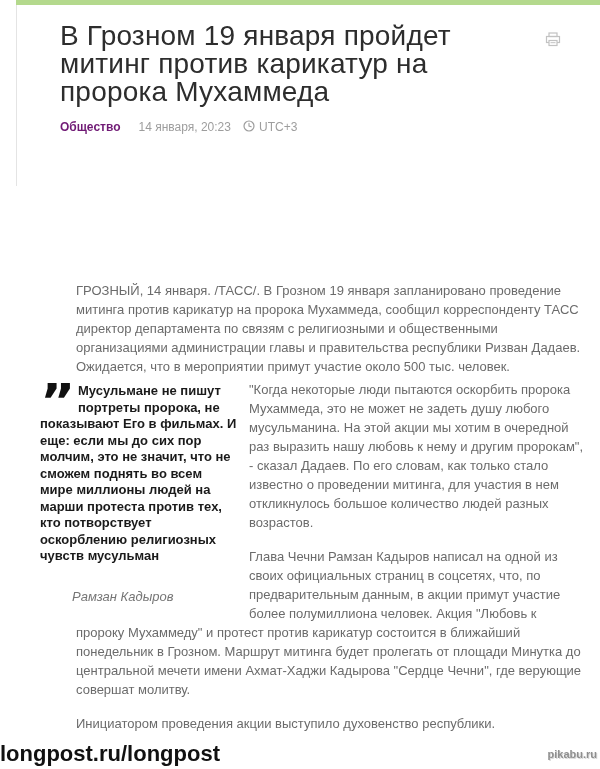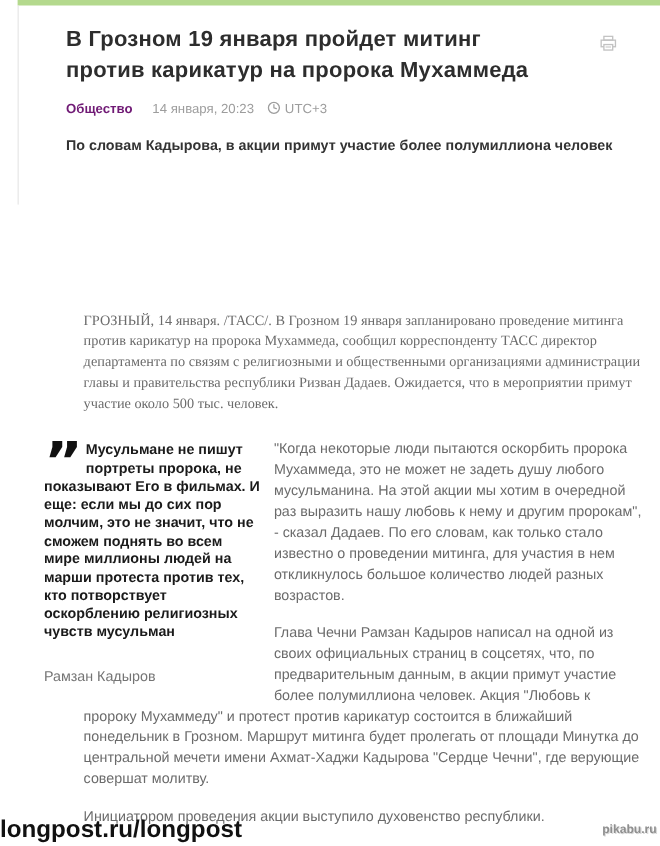--- a/index.html
+++ b/index.html
@@ -15,21 +15,21 @@
     position: absolute; left: 16px; right: 0; top: 0; height: 5px;
     background: #b4d98d;
   }
   .card-left-border {
     position: absolute; left: 16px; top: 5px; width: 1px; height: 181px;
     background: #e4e4e4;
   }
   .header-zone { position: absolute; left: 60px; top: 22px; width: 520px; }
   .headline {
     margin: 0; width: 448px;
-    font-size: 20px; line-height: 28px; font-weight: bold;
+    font-size: 28px; line-height: 28px; font-weight: normal;
     color: #2d2d2d; letter-spacing: 0.2px;
   }
   .print-btn {
     position: absolute; right: 18px; top: 10px;
     width: 18px; height: 18px; cursor: pointer;
     background: none; border: none; padding: 0;
   }
   .meta-row {
     margin-top: 13px;
     display: flex; align-items: center;
@@ -44,39 +44,39 @@
   .subtitle {
     margin-top: 17px;
     font-size: 13px; font-weight: bold; color: #333333;
     line-height: 17px;
   }
   .article-body {
     position: absolute; left: 76px; top: 281px; width: 510px;
     font-size: 13px; line-height: 19px; color: #6b6b6b;
   }
   .article-body p { margin: 0 0 15px 0; }
-  .article-body p.lead { margin-bottom: 22px; font-family: Liberation Serif, serif; }
+  .article-body p.lead { margin-bottom: 4px; }
   .quote-aside {
     float: left; width: 198px;
     margin: 3px 11px 12px -36px;
     color: #111111;
   }
   .quote-text {
     font-weight: bold; font-size: 13px; line-height: 16.5px;
     color: #1a1a1a;
   }
   .quote-mark-icon {
     float: left; width: 38px; height: 33px;
     font-size: 54px; line-height: 38px; font-weight: bold;
     color: #111111; font-family: "DejaVu Sans", sans-serif;
     overflow: hidden;
   }
   .quote-author {
     margin-top: 22px;
-    font-size: 13px; color: #757575;
+    font-size: 13px; font-style: italic; color: #757575; margin-left: 32px;
   }
   .watermark-left {
     position: absolute; left: 0; bottom: 2px;
     font-size: 22px; font-weight: bold; color: #111111;
     letter-spacing: 0px;
   }
   .watermark-right {
     position: absolute; right: 3px; bottom: 9px;
     font-size: 11px; font-weight: bold; color: #8f8f8f;
     text-shadow: 1px 1px 0 #d9d9d9;
@@ -107,21 +107,20 @@
     <span class="datetime">14 января, 20:23</span>
     <span class="clock-icon">
       <svg width="12" height="12" viewBox="0 0 12 12">
         <circle cx="6" cy="6" r="5" fill="none" stroke="#9d9d9d" stroke-width="1.2"></circle>
         <path d="M6 3.2 L6 6 L8.2 6.8" fill="none" stroke="#9d9d9d" stroke-width="1.1" stroke-linecap="round"></path>
       </svg>
     </span>
     <span>UTC+3</span>
   </div>
 
-  <div class="subtitle">По словам Кадырова, в акции примут участие более полумиллиона человек</div>
 </div>
 
 <div class="article-body">
   <p class="lead">ГРОЗНЫЙ, 14 января. /ТАСС/. В Грозном 19 января запланировано проведение митинга против карикатур на пророка Мухаммеда, сообщил корреспонденту ТАСС директор департамента по связям с религиозными и общественными организациями администрации главы и правительства республики Ризван Дадаев. Ожидается, что в мероприятии примут участие около 500 тыс. человек.</p>
 
   <aside class="quote-aside">
     <div class="quote-text">
       <span class="quote-mark-icon">”</span><span>Мусульмане не пишут портреты пророка, не показывают Его в фильмах. И еще: если мы до сих пор молчим, это не значит, что не сможем поднять во всем мире миллионы людей на марши протеста против тех, кто потворствует оскорблению религиозных чувств мусульман</span>
     </div>
     <div class="quote-author">Рамзан Кадыров</div>

